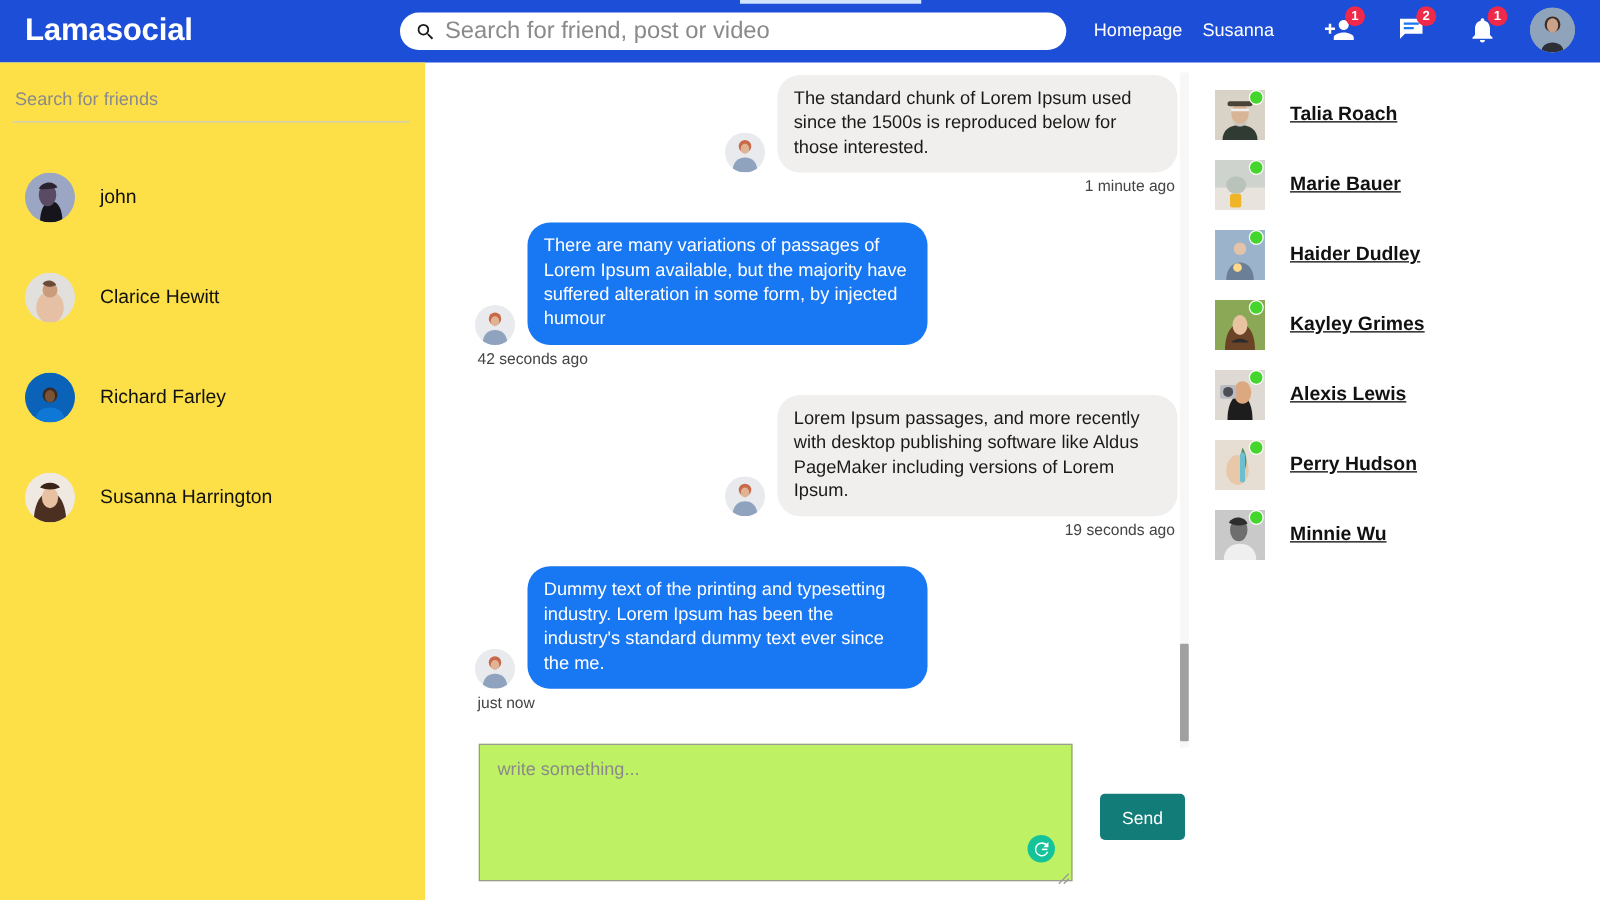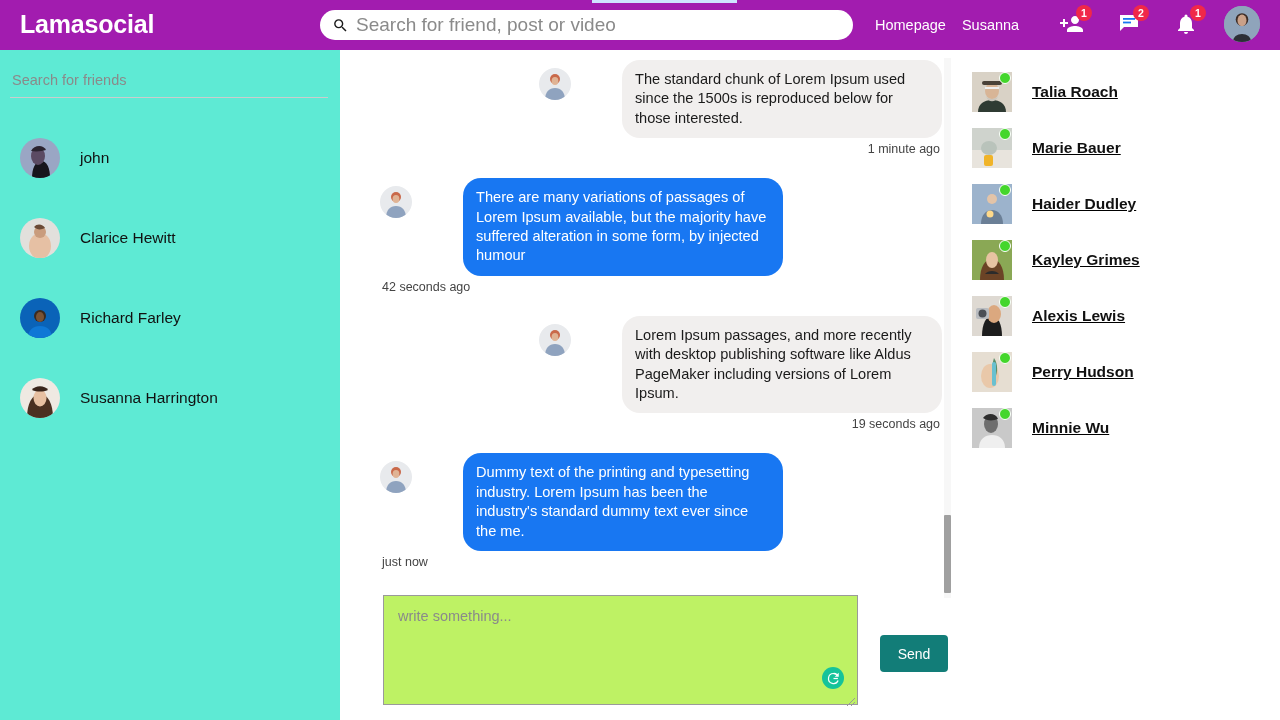--- a/index.html
+++ b/index.html
@@ -7,21 +7,21 @@
     width: 1280px; height: 720px;
     font-family: "Liberation Sans", sans-serif;
     background: #ffffff;
     overflow: hidden;
   }
 
   
   .topbar {
     position: absolute; top: 0; left: 0;
     width: 1280px; height: 50px;
-    background: #a21caf;
+    background: #1d4ed8;
     display: flex; align-items: center; padding-left: 41px;
   }
   .top-strip {
     position: absolute; top: 0; left: 592px;
     width: 145px; height: 3px;
     background: #cfe3ff;
   }
   .brand {
     position: absolute; left: 20px; top: 10px;
     color: #ffffff; font-size: 25px; font-weight: bold;
@@ -68,21 +68,21 @@
     position: absolute; left: 1224px; top: 6px;
     width: 36px; height: 36px; border-radius: 50%;
     overflow: hidden; background: #8b9db0;
   }
 
   
   .leftbar {
     position: absolute; left: 0; top: 50px;
     width: 340px; height: 670px;
     padding: 18px 10px 0 10px;
-    background: #5eead4;
+    background: #fde047;
   }
   .friend-search {
     width: 318px; height: 30px;
     border: none; border-bottom: 1px solid #cccccc;
     outline: none; background: transparent;
     font-family: "Liberation Sans", sans-serif;
     font-size: 14.5px; color: #333;
     padding: 0 2px 6px 2px;
   }
   .friend-search::placeholder { color: #8a8a8a; }
@@ -104,21 +104,21 @@
     position: absolute; left: 340px; top: 50px;
     width: 620px; height: 670px;
     display: flex; flex-direction: column;
   }
   .msgscroll {
     position: relative;
     height: 540px;
     overflow: hidden;
     padding: 10px 18px 0 40px;
   }
-  .msg { display: flex; align-items: flex-start; margin-bottom: 4px; gap: 41px; }
+  .msg { display: flex; align-items: flex-end; margin-bottom: 4px; }
   .msg.own { justify-content: flex-start; }
   .msg.other { justify-content: flex-end; }
   .msg .mav {
     width: 32px; height: 32px; border-radius: 50%;
     overflow: hidden; flex: 0 0 32px; margin-right: 10px;
     margin-top: 8px;
   }
   .bubble {
     max-width: 320px;
     padding: 10px 13px;

